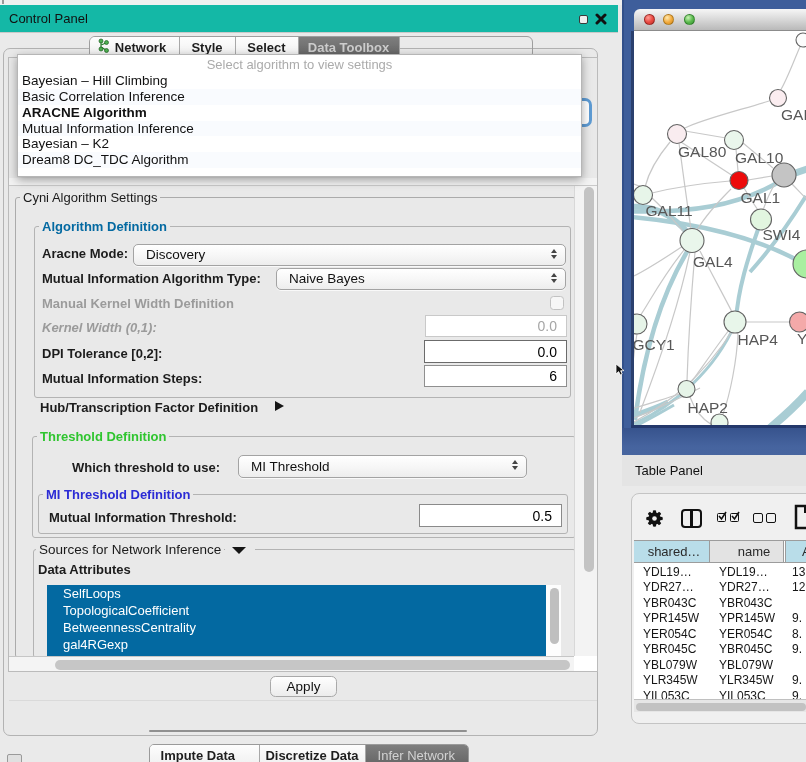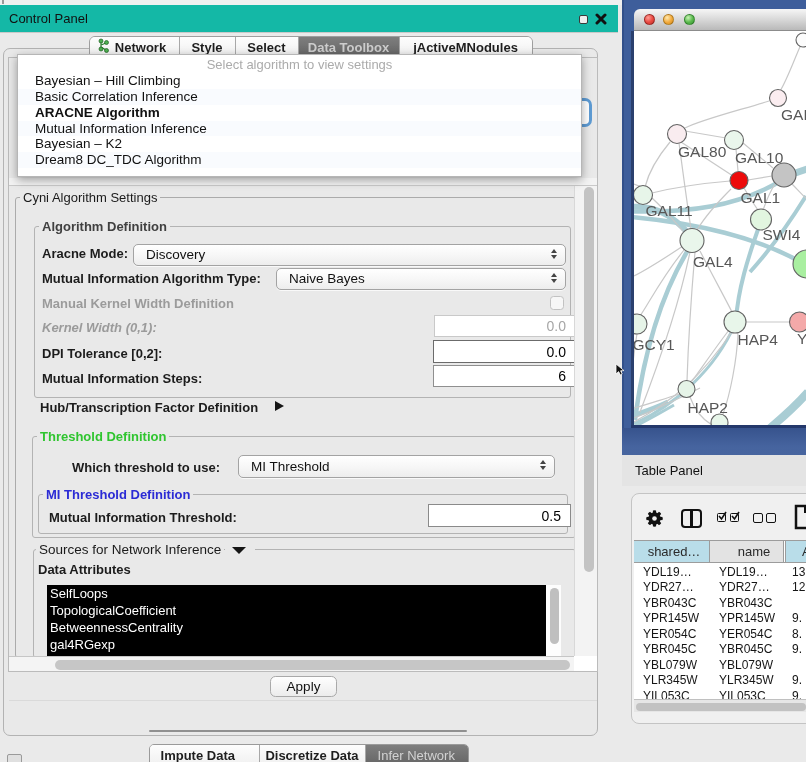--- a/index.html
+++ b/index.html
@@ -5,21 +5,21 @@
 html,body{margin:0;padding:0;}
 body{width:806px;height:762px;background:#EAEAEA;font-family:"Liberation Sans",sans-serif;position:relative;overflow:hidden;}
 .ab{position:absolute;}
 .bl{font-weight:bold;font-size:13px;color:#1C1C1C;white-space:nowrap;}
 .gr{color:#9B9B9B;}
 .combo{position:absolute;background:linear-gradient(180deg,#FFFFFF 0%,#F6F6F6 55%,#EDEDED 100%);border:1px solid #A3A3A3;border-radius:5px;box-shadow:0 1px 0 rgba(255,255,255,.7);}
 .combo .ct{position:absolute;left:12px;top:0;font-size:13.5px;color:#111;white-space:nowrap;}
 .carr{position:absolute;right:7px;width:7px;}
 .carr .u{width:0;height:0;border-left:3.5px solid transparent;border-right:3.5px solid transparent;border-bottom:4.5px solid #444;margin-bottom:2px;}
 .carr .d{width:0;height:0;border-left:3.5px solid transparent;border-right:3.5px solid transparent;border-top:4.5px solid #444;}
-.fld{position:absolute;background:#FFF;font-size:14px;text-align:right;padding-right:9px;box-sizing:border-box;margin-left:9px;}
+.fld{position:absolute;background:#FFF;font-size:14px;text-align:right;padding-right:9px;box-sizing:border-box;}
 .grp{position:absolute;border:1px solid #ABABAB;border-radius:3px;}
 .gtit{position:absolute;background:#E9E9E9;padding:0 3px;font-size:13px;white-space:nowrap;line-height:13px;}
 .seg{position:absolute;top:0;height:100%;box-sizing:border-box;text-align:center;font-size:13px;font-weight:bold;color:#1E1E1E;background:linear-gradient(180deg,#FDFDFD,#EFEFEF);}
 .seg.dark{background:linear-gradient(180deg,#7E7E7E,#636363);color:#CDCDCD;}
 .sep{position:absolute;top:0;width:1px;height:100%;background:#A8A8A8;}
 </style>
 </head>
 <body>
 
 <div class="ab" style="left:0;top:0;width:622px;height:5px;background:#F0F0F0;"></div>
@@ -33,41 +33,40 @@
 </div>
 
 <div class="ab" style="left:3px;top:48px;width:595px;height:688px;border:1px solid #B3B3B3;border-radius:7px;background:#E9E9E9;box-sizing:border-box;"></div>
 <div class="ab" style="left:8px;top:57px;width:590px;height:615px;border:1px solid #BBBBBB;box-sizing:border-box;"></div>
 
 <div class="ab" style="left:89px;top:36px;width:442px;height:21px;border:1px solid #9E9E9E;border-radius:6px;overflow:hidden;">
   <div class="seg" style="left:0;width:89px;line-height:21px;padding-left:12px;box-sizing:border-box;">Network</div>
   <div class="seg" style="left:89px;width:56px;line-height:21px;">Style</div>
   <div class="seg" style="left:145px;width:63px;line-height:21px;">Select</div>
   <div class="seg dark" style="left:208px;width:101px;line-height:21px;">Data Toolbox</div>
-  <div class="seg" style="left:309px;width:133px;line-height:21px;">jActiveMNodules</div>
   <div class="sep" style="left:89px;"></div>
   <div class="sep" style="left:145px;"></div>
   <div class="sep" style="left:208px;"></div>
   <div class="sep" style="left:309px;"></div>
 </div>
 <svg class="ab" style="left:97px;top:38px;" width="13" height="16">
   <path d="M4,3 L4,12 M4,7 L9,5 M4,9 L9,12" stroke="#2E7D32" stroke-width="1.2" fill="none"></path>
   <circle cx="4" cy="3" r="2" fill="#4CAF50" stroke="#1B5E20" stroke-width="0.7"></circle>
   <circle cx="9.5" cy="4.5" r="2" fill="#4CAF50" stroke="#1B5E20" stroke-width="0.7"></circle>
   <circle cx="4" cy="11" r="2" fill="#4CAF50" stroke="#1B5E20" stroke-width="0.7"></circle>
   <circle cx="9.5" cy="12.5" r="2" fill="#4CAF50" stroke="#1B5E20" stroke-width="0.7"></circle>
 </svg>
 
 <div class="ab" style="left:9px;top:178px;width:588px;height:7px;background:#F3F3F3;border-bottom:1px solid #C9C9C9;"></div>
 
 <div class="grp" style="left:15px;top:197px;width:559px;height:459px;"></div>
 <div class="gtit" style="left:20px;top:191px;color:#1A1A1A;">Cyni Algorithm Settings</div>
 
 <div class="grp" style="left:34px;top:226px;width:535px;height:170px;border-color:#B3B3B3;"></div>
-<div class="gtit" style="left:39px;top:220px;color:#404040;font-weight:bold;">Algorithm Definition</div>
+<div class="gtit" style="left:39px;top:220px;color:#0369a1;font-weight:bold;">Algorithm Definition</div>
 
 <div class="ab bl" style="left:42px;top:246px;">Aracne Mode:</div>
 <div class="combo" style="left:133px;top:244px;width:431px;height:20px;">
   <div class="ct" style="line-height:20px;">Discovery</div>
   <div class="carr" style="top:4px;">
       <div class="u"></div>
       <div class="d"></div>
     </div>
 </div>
 <div class="ab bl" style="left:42px;top:271px;">Mutual Information Algorithm Type:</div>
@@ -86,39 +85,39 @@
 <div class="fld" style="left:424px;top:340px;width:143px;height:23px;border:1px solid #6B6B6B;color:#000;line-height:22px;">0.0</div>
 <div class="ab bl" style="left:42px;top:371px;">Mutual Information Steps:</div>
 <div class="fld" style="left:424px;top:365px;width:143px;height:22px;border:1px solid #8F8F8F;color:#000;line-height:21px;">6</div>
 
 <div class="ab bl" style="left:40px;top:400px;">Hub/Transcription Factor Definition</div>
 <div class="ab" style="left:275px;top:401px;width:0;height:0;border-left:9px solid #161616;border-top:5.5px solid transparent;border-bottom:5.5px solid transparent;"></div>
 
 <div class="grp" style="left:32px;top:436px;width:542px;height:100px;border-color:#B3B3B3;"></div>
 <div class="gtit" style="left:37px;top:430px;color:#2FC52F;font-weight:bold;">Threshold Definition</div>
 <div class="ab bl" style="left:72px;top:460px;">Which threshold to use:</div>
-<div class="combo" style="left:238px;top:455px;width:287px;height:21px;padding-left:28px;">
+<div class="combo" style="left:238px;top:455px;width:287px;height:21px;">
   <div class="ct" style="line-height:21px;">MI Threshold</div>
   <div class="carr" style="top:4px;">
       <div class="u"></div>
       <div class="d"></div>
     </div>
 </div>
 <div class="grp" style="left:38px;top:494px;width:528px;height:38px;border-color:#B3B3B3;"></div>
 <div class="gtit" style="left:43px;top:488px;color:#2B2BD5;font-weight:bold;">MI Threshold Definition</div>
 <div class="ab bl" style="left:49px;top:510px;">Mutual Information Threshold:</div>
 <div class="fld" style="left:419px;top:504px;width:143px;height:23px;border:1px solid #8A8A8A;color:#000;line-height:22px;">0.5</div>
 
 <div class="grp" style="left:33px;top:549px;width:541px;height:107px;border-color:#B3B3B3;"></div>
 <div class="gtit" style="left:36px;top:543px;color:#1A1A1A;font-size:13.5px;">Sources for Network Inference</div>
 <div class="ab" style="left:225px;top:544px;width:30px;height:11px;background:#E9E9E9;"></div>
 <div class="ab" style="left:232px;top:547px;width:0;height:0;border-top:7px solid #161616;border-left:7.5px solid transparent;border-right:7.5px solid transparent;"></div>
 <div class="ab bl" style="left:38px;top:562px;">Data Attributes</div>
 <div class="ab" style="left:47px;top:585px;width:514px;height:71px;background:#FDFDFD;"></div>
-<div class="ab" style="left:47px;top:585px;width:499px;height:71px;background:#000000;color:#FFF;font-size:13px;line-height:17px;padding-left:3px;box-sizing:border-box;overflow:hidden;">SelfLoops<br>TopologicalCoefficient<br>BetweennessCentrality<br>gal4RGexp</div>
+<div class="ab" style="left:47px;top:585px;width:499px;height:71px;background:#0369a1;color:#FFF;font-size:13px;line-height:17px;padding-left:16px;box-sizing:border-box;overflow:hidden;">SelfLoops<br>TopologicalCoefficient<br>BetweennessCentrality<br>gal4RGexp</div>
 <div class="ab" style="left:549.5px;top:588px;width:9px;height:56px;border-radius:4.5px;background:#BFBFBF;"></div>
 
 <div class="ab" style="left:574px;top:186px;width:23px;height:470px;background:#F3F3F3;border-left:1px solid #D8D8D8;box-sizing:border-box;"></div>
 <div class="ab" style="left:584px;top:187px;width:9.5px;height:385px;border-radius:5px;background:#C3C3C3;"></div>
 <div class="ab" style="left:9px;top:656px;width:565px;height:15px;background:#F4F4F4;border-top:1px solid #C6C6C6;box-sizing:border-box;"></div>
 <div class="ab" style="left:55px;top:659.5px;width:515px;height:10px;border-radius:5px;background:#C6C6C6;"></div>
 <div class="ab" style="left:574px;top:656px;width:23px;height:15px;background:#FFF;"></div>
 
 <div class="ab" style="left:270px;top:675.5px;width:67px;height:21px;border:1px solid #A9A9A9;border-radius:5.5px;background:linear-gradient(180deg,#FEFEFE,#ECECEC);box-sizing:border-box;text-align:center;line-height:19px;font-size:13.5px;color:#111;">Apply</div>
 <div class="ab" style="left:9px;top:700px;width:588px;height:1px;background:#DADADA;"></div>
@@ -130,21 +129,21 @@
   <div class="sep" style="left:109.5px;"></div>
   <div class="sep" style="left:215.5px;"></div>
 </div>
 
 <div class="ab" style="left:7px;top:754px;width:13px;height:8px;border:1px solid #9A9A9A;border-radius:2px;background:#E0E0E0;"></div>
 
 <div class="ab" style="left:570px;top:98px;width:16px;height:23px;border:3px solid #5E9BD3;border-radius:7px;background:#FFF;"></div>
 
 <div class="ab" style="left:17px;top:54px;width:563px;height:121px;background:#FFF;border:1px solid #B6B6B6;box-shadow:0 3px 9px rgba(0,0,0,0.35);z-index:30;font-size:13.5px;color:#111;">
   <div style="text-align:center;color:#ABABAB;height:18px;line-height:19px;font-size:13px;">Select algorithm to view settings</div>
-  <div style="padding-left:17px;line-height:15.85px;white-space:nowrap;background:repeating-linear-gradient(180deg, #FFFFFF 0px, #FFFFFF 15.85px, #F9FBFE 15.85px, #F9FBFE 31.7px);">Bayesian – Hill Climbing<br>Basic Correlation Inference<br><b>ARACNE Algorithm</b><br>Mutual Information Inference<br>Bayesian – K2<br>Dream8 DC_TDC Algorithm</div>
+  <div style="padding-left:4px;line-height:15.85px;white-space:nowrap;background:repeating-linear-gradient(180deg, #FFFFFF 0px, #FFFFFF 15.85px, #F9FBFE 15.85px, #F9FBFE 31.7px);">Bayesian – Hill Climbing<br>Basic Correlation Inference<br><b>ARACNE Algorithm</b><br>Mutual Information Inference<br>Bayesian – K2<br>Dream8 DC_TDC Algorithm</div>
 </div>
 
 <svg class="ab" style="left:614px;top:363px;z-index:40;" width="12" height="14">
     <path d="M2,1 L2,11 L4.6,8.6 L6.4,12 L8.2,11 L6.6,7.8 L10,7.6 Z" fill="#111" stroke="#FFF" stroke-width="0.8"></path>
   </svg>
 
 <div class="ab" style="left:622px;top:0;width:184px;height:456px;background:#3E5E9B;"></div>
 <div class="ab" style="left:622px;top:0;width:2px;height:456px;background:#32508A;"></div>
 
 <div class="ab" style="left:634px;top:9px;width:172px;height:22px;border-top-left-radius:6px;background:linear-gradient(180deg,#F6F6F6 0%,#D8D8D8 50%,#B9B9B9 100%);border-bottom:1px solid #8C8C8C;box-sizing:border-box;">

